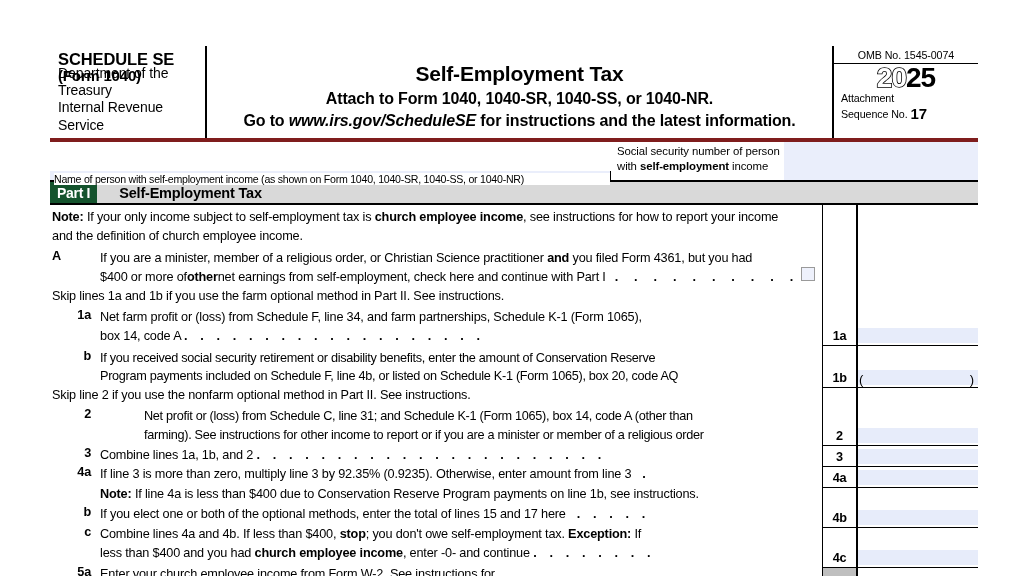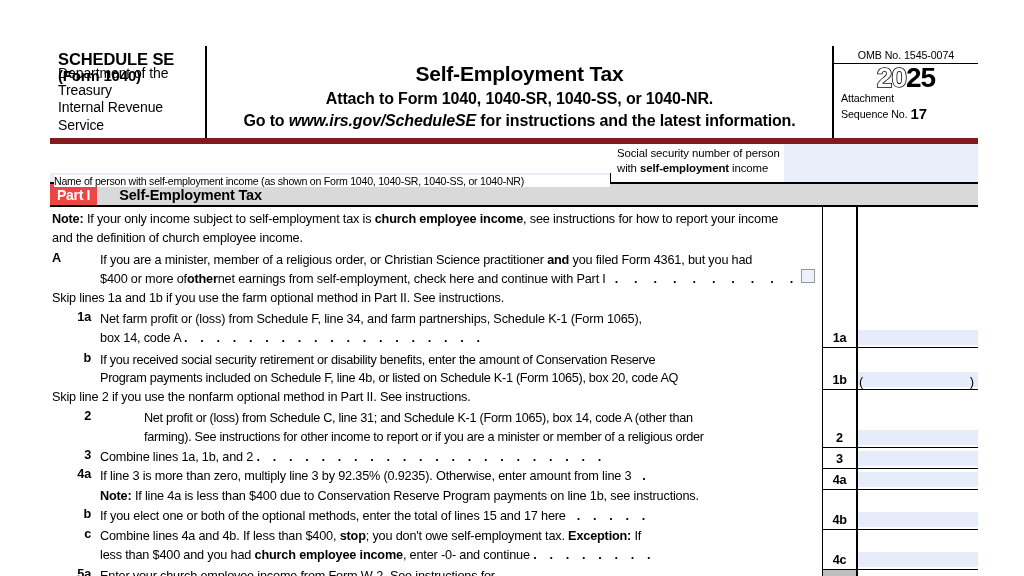--- a/index.html
+++ b/index.html
@@ -21,21 +21,21 @@
     left: 50px;
     top: 46px;
     width: 928px;
     box-sizing: border-box;
   }
 
   
   .hdr {
     display: flex;
     height: 92px;
-    border-bottom: 6px solid #7f1d1d;
+    border-bottom: 4px solid #7f1d1d;
     justify-content: space-between;
   }
   .hdr-left {
     width: 157px;
     box-sizing: border-box;
     border-right: 2px solid #000;
     padding: 4px 0 0 8px;
     position: relative;
   }
   .sched-title {
@@ -163,21 +163,21 @@
 
   
   .partbar {
     display: flex;
     align-items: stretch;
     height: 21px;
     background: #d9d9d9;
     border-bottom: 2px solid #000;
   }
   .part-tag {
-    background: #ef4444;
+    background: #14532d;
     color: #fff;
     font-size: 14px;
     font-weight: bold;
     padding: 0 7px;
     display: flex;
     align-items: center;
     letter-spacing: -0.3px;
   }
   .part-name {
     font-size: 14.5px;

